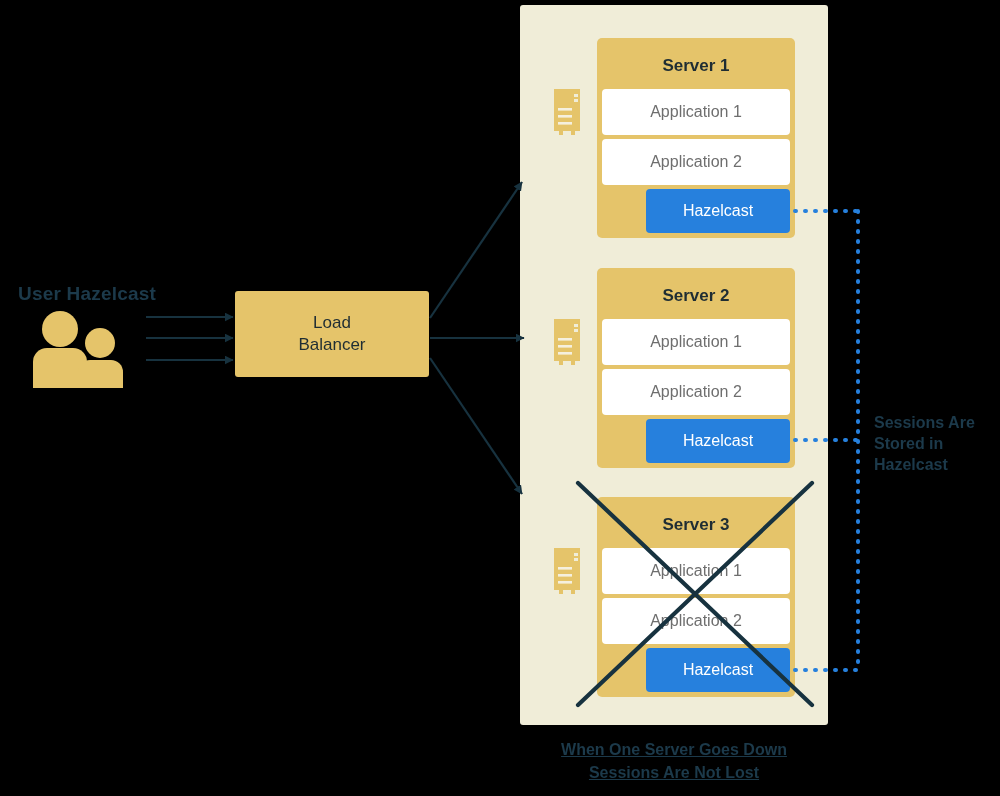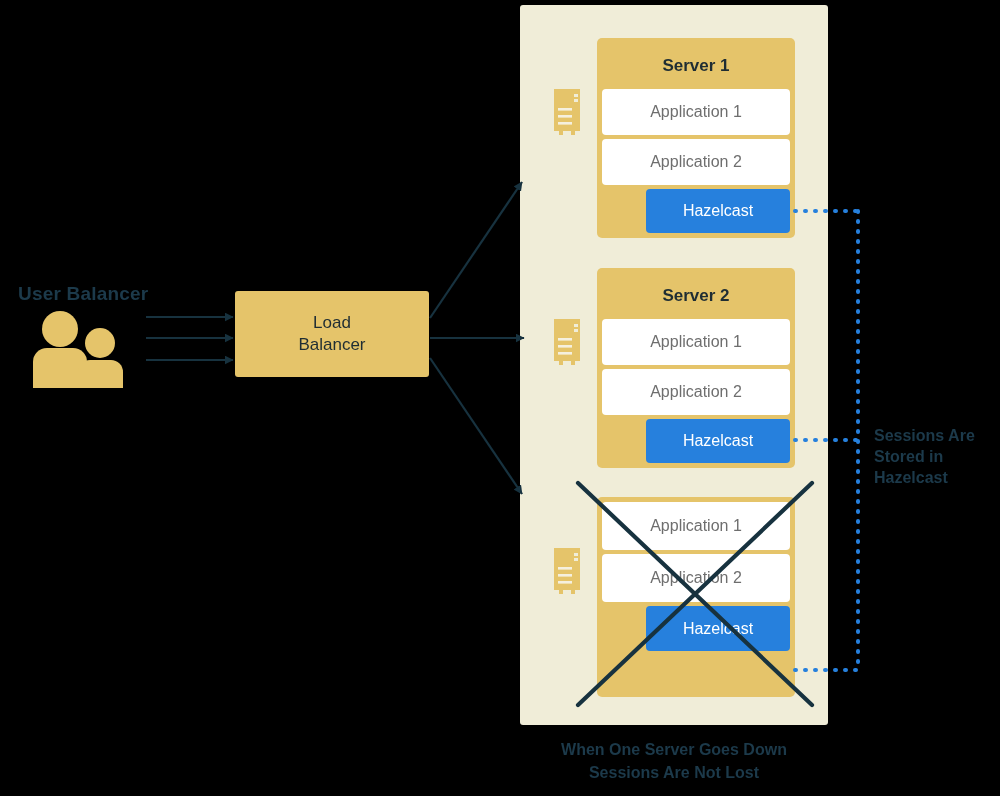--- a/index.html
+++ b/index.html
@@ -73,46 +73,47 @@
   }
 
   
   .rack { position: absolute; left: 552px; width: 30px; height: 48px; }
   #rack1 { top: 89px; }
   #rack2 { top: 319px; }
   #rack3 { top: 548px; }
 
   
   .sessions-note {
-    position: absolute; left: 874px; top: 425px;
+    position: absolute; left: 874px; top: 412px;
     width: 120px;
     font-size: 16px; font-weight: bold; line-height: 1.32;
     color: #1C3A4B;
   }
   .caption {
     position: absolute; left: 520px; top: 739px;
     width: 308px; text-align: center;
     font-size: 16px; font-weight: bold; line-height: 1.42;
     color: #1C3A4B;
+    text-decoration: underline;
   }
 
   svg.overlay {
     position: absolute; left: 0; top: 0;
     width: 1000px; height: 796px;
     pointer-events: none;
   }
 </style>
 </head>
 <body>
 
 <div id="stage">
 
   <div class="panel"></div>
 
-  <div class="users-label">User Balancer</div>
+  <div class="users-label">User Hazelcast</div>
 
   <div class="users-icon">
     <svg width="96" height="78" viewBox="0 0 96 78">
       <circle cx="30" cy="19" r="18" fill="#E5C46A"></circle>
       <path d="M3 78 V52 a14 14 0 0 1 14-14 h26 a14 14 0 0 1 14 14 V78 Z" fill="#E5C46A"></path>
       <circle cx="70" cy="33" r="15" fill="#E5C46A"></circle>
       <path d="M48 78 V62 a12 12 0 0 1 12-12 h21 a12 12 0 0 1 12 12 V78 Z" fill="#E5C46A"></path>
     </svg>
   </div>
 
@@ -162,20 +163,21 @@
   </div>
 
   <div class="server" id="srv2">
     <div class="srv-title">Server 2</div>
     <div class="app-row">Application 1</div>
     <div class="app-row">Application 2</div>
     <div class="hz-row">Hazelcast</div>
   </div>
 
   <div class="server" id="srv3">
+    <div class="srv-title">Server 3</div>
     <div class="app-row">Application 1</div>
     <div class="app-row">Application 2</div>
     <div class="hz-row">Hazelcast</div>
   </div>
 
   <div class="sessions-note">Sessions Are Stored in Hazelcast</div>
 
   <div class="caption">
     <div>When One Server Goes Down</div>
     <div>Sessions Are Not Lost</div>

